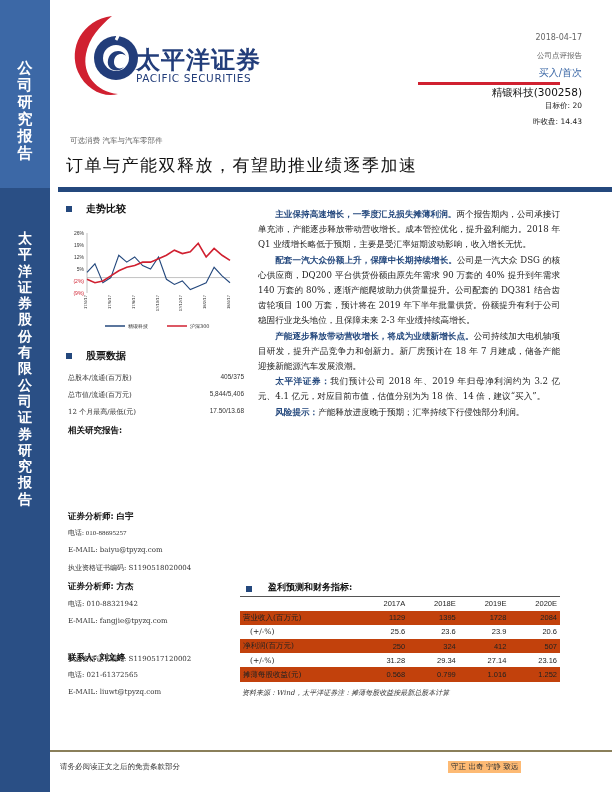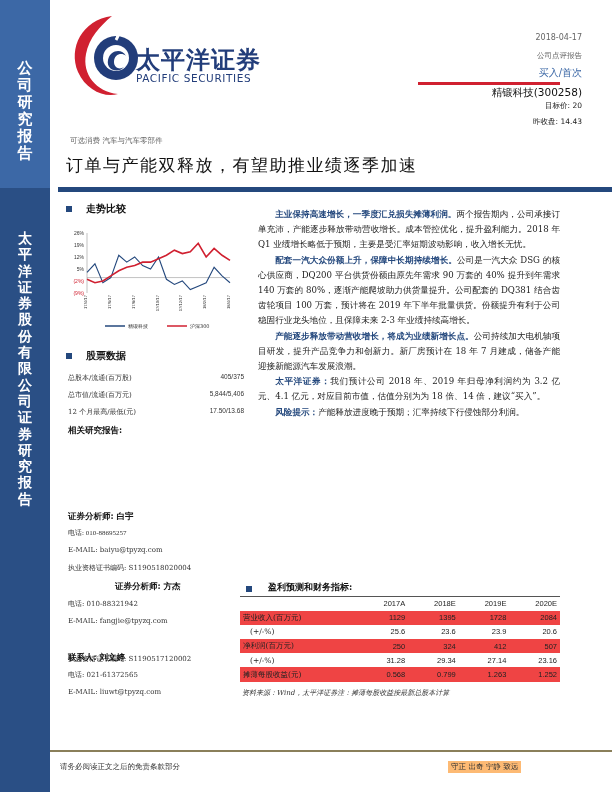--- a/index.html
+++ b/index.html
@@ -42,21 +42,21 @@
   .contact.name { font-size: 8.5px; font-weight: bold; color: #111; }
 
   .body-text { position: absolute; left: 258px; width: 302px; font-size: 8.6px; line-height: 15.2px; color: #222; text-align: justify; }
   .body-text p { text-indent: 2em; }
   .hl { color: #24487d; font-weight: bold; }
 
   .ft { position: absolute; left: 240px; top: 596px; width: 320px; border-collapse: collapse; font-size: 7.5px; }
   .ft td { height: 14.2px; padding: 0 3px; text-align: right; font-family: "Liberation Sans", sans-serif; }
   .ft td:first-child { text-align: left; font-family: "DejaVu Serif", serif; }
   .ft tr.head td { border-top: 1px solid #555; }
-  .ft tr.shade td { background: #ef4444; }
+  .ft tr.shade td { background: #c2410c; }
   .ft tr.last td { border-bottom: 1.5px solid #555; }
   .source { position: absolute; left: 242px; top: 688px; font-size: 7px; font-style: italic; color: #333; }
 
   .footer-line { position: absolute; left: 50px; top: 750px; width: 562px; height: 2px; background: #8a7f5a; }
   .footer-left { position: absolute; left: 60px; top: 762px; font-size: 7.5px; color: #333; }
   .footer-right { position: absolute; left: 448px; top: 761px; font-size: 7.5px; color: #333; background: #fdba74; padding: 1px 3px; }
 </style>
 </head>
 <body>
 
@@ -155,21 +155,21 @@
 <div class="kv" style="top:407px;">
   <span>12 个月最高/最低(元)</span>
   <span class="v">17.50/13.68</span>
 </div>
 <div class="sec-head" style="left:68px;top:425px;font-size:8.5px;">相关研究报告:</div>
 
 <div class="contact name" style="top:511px;">证券分析师: 白宇</div>
 <div class="contact mono" style="top:528px;font-family:Liberation Serif, serif;">电话: 010-88695257</div>
 <div class="contact mono" style="top:546px;">E-MAIL: baiyu@tpyzq.com</div>
 <div class="contact" style="top:563px;">执业资格证书编码: S1190518020004</div>
-<div class="contact name" style="top:581px;margin-left:47px;">证券分析师: 方杰</div>
+<div class="contact name" style="top:581px;">证券分析师: 方杰</div>
 <div class="contact mono" style="top:599px;">电话: 010-88321942</div>
 <div class="contact mono" style="top:617px;">E-MAIL: fangjie@tpyzq.com</div>
 <div class="contact" style="top:654px;">执业资格证书编码: S1190517120002</div>
 <div class="contact name" style="top:652px;">联系人: 刘文婷</div>
 <div class="contact mono" style="top:670px;">电话: 021-61372565</div>
 <div class="contact mono" style="top:688px;">E-MAIL: liuwt@tpyzq.com</div>
 
 <div class="body-text" style="top:207px;">
   <p><span class="hl">主业保持高速增长，一季度汇兑损失摊薄利润。</span><span>两个报告期内，公司承接订单充沛，产能逐步释放带动营收增长。成本管控优化，提升盈利能力。2018 年 Q1 业绩增长略低于预期，主要是受汇率短期波动影响，收入增长无忧。</span></p>
   <p><span class="hl">配套一汽大众份额上升，保障中长期持续增长。</span><span>公司是一汽大众 DSG 的核心供应商，DQ200 平台供货份额由原先年需求 90 万套的 40% 提升到年需求 140 万套的 80%，逐渐产能爬坡助力供货量提升。公司配套的 DQ381 结合齿齿轮项目 100 万套，预计将在 2019 年下半年批量供货。份额提升有利于公司稳固行业龙头地位，且保障未来 2-3 年业绩持续高增长。</span></p>
@@ -214,21 +214,21 @@
     <td style="padding-left:10px">(+/-%)</td>
     <td>31.28</td>
     <td>29.34</td>
     <td>27.14</td>
     <td>23.16</td>
   </tr>
   <tr class="shade">
     <td>摊薄每股收益(元)</td>
     <td>0.568</td>
     <td>0.799</td>
-    <td>1.263</td>
+    <td>1.016</td>
     <td>1.252</td>
   </tr>
 </tbody>
   </table>
 <div class="source">资料来源：Wind，太平洋证券注：摊薄每股收益按最新总股本计算</div>
 
 <div class="footer-line"></div>
 <div class="footer-left">请务必阅读正文之后的免责条款部分</div>
 <div class="footer-right">守正 出奇 宁静 致远</div>
 

